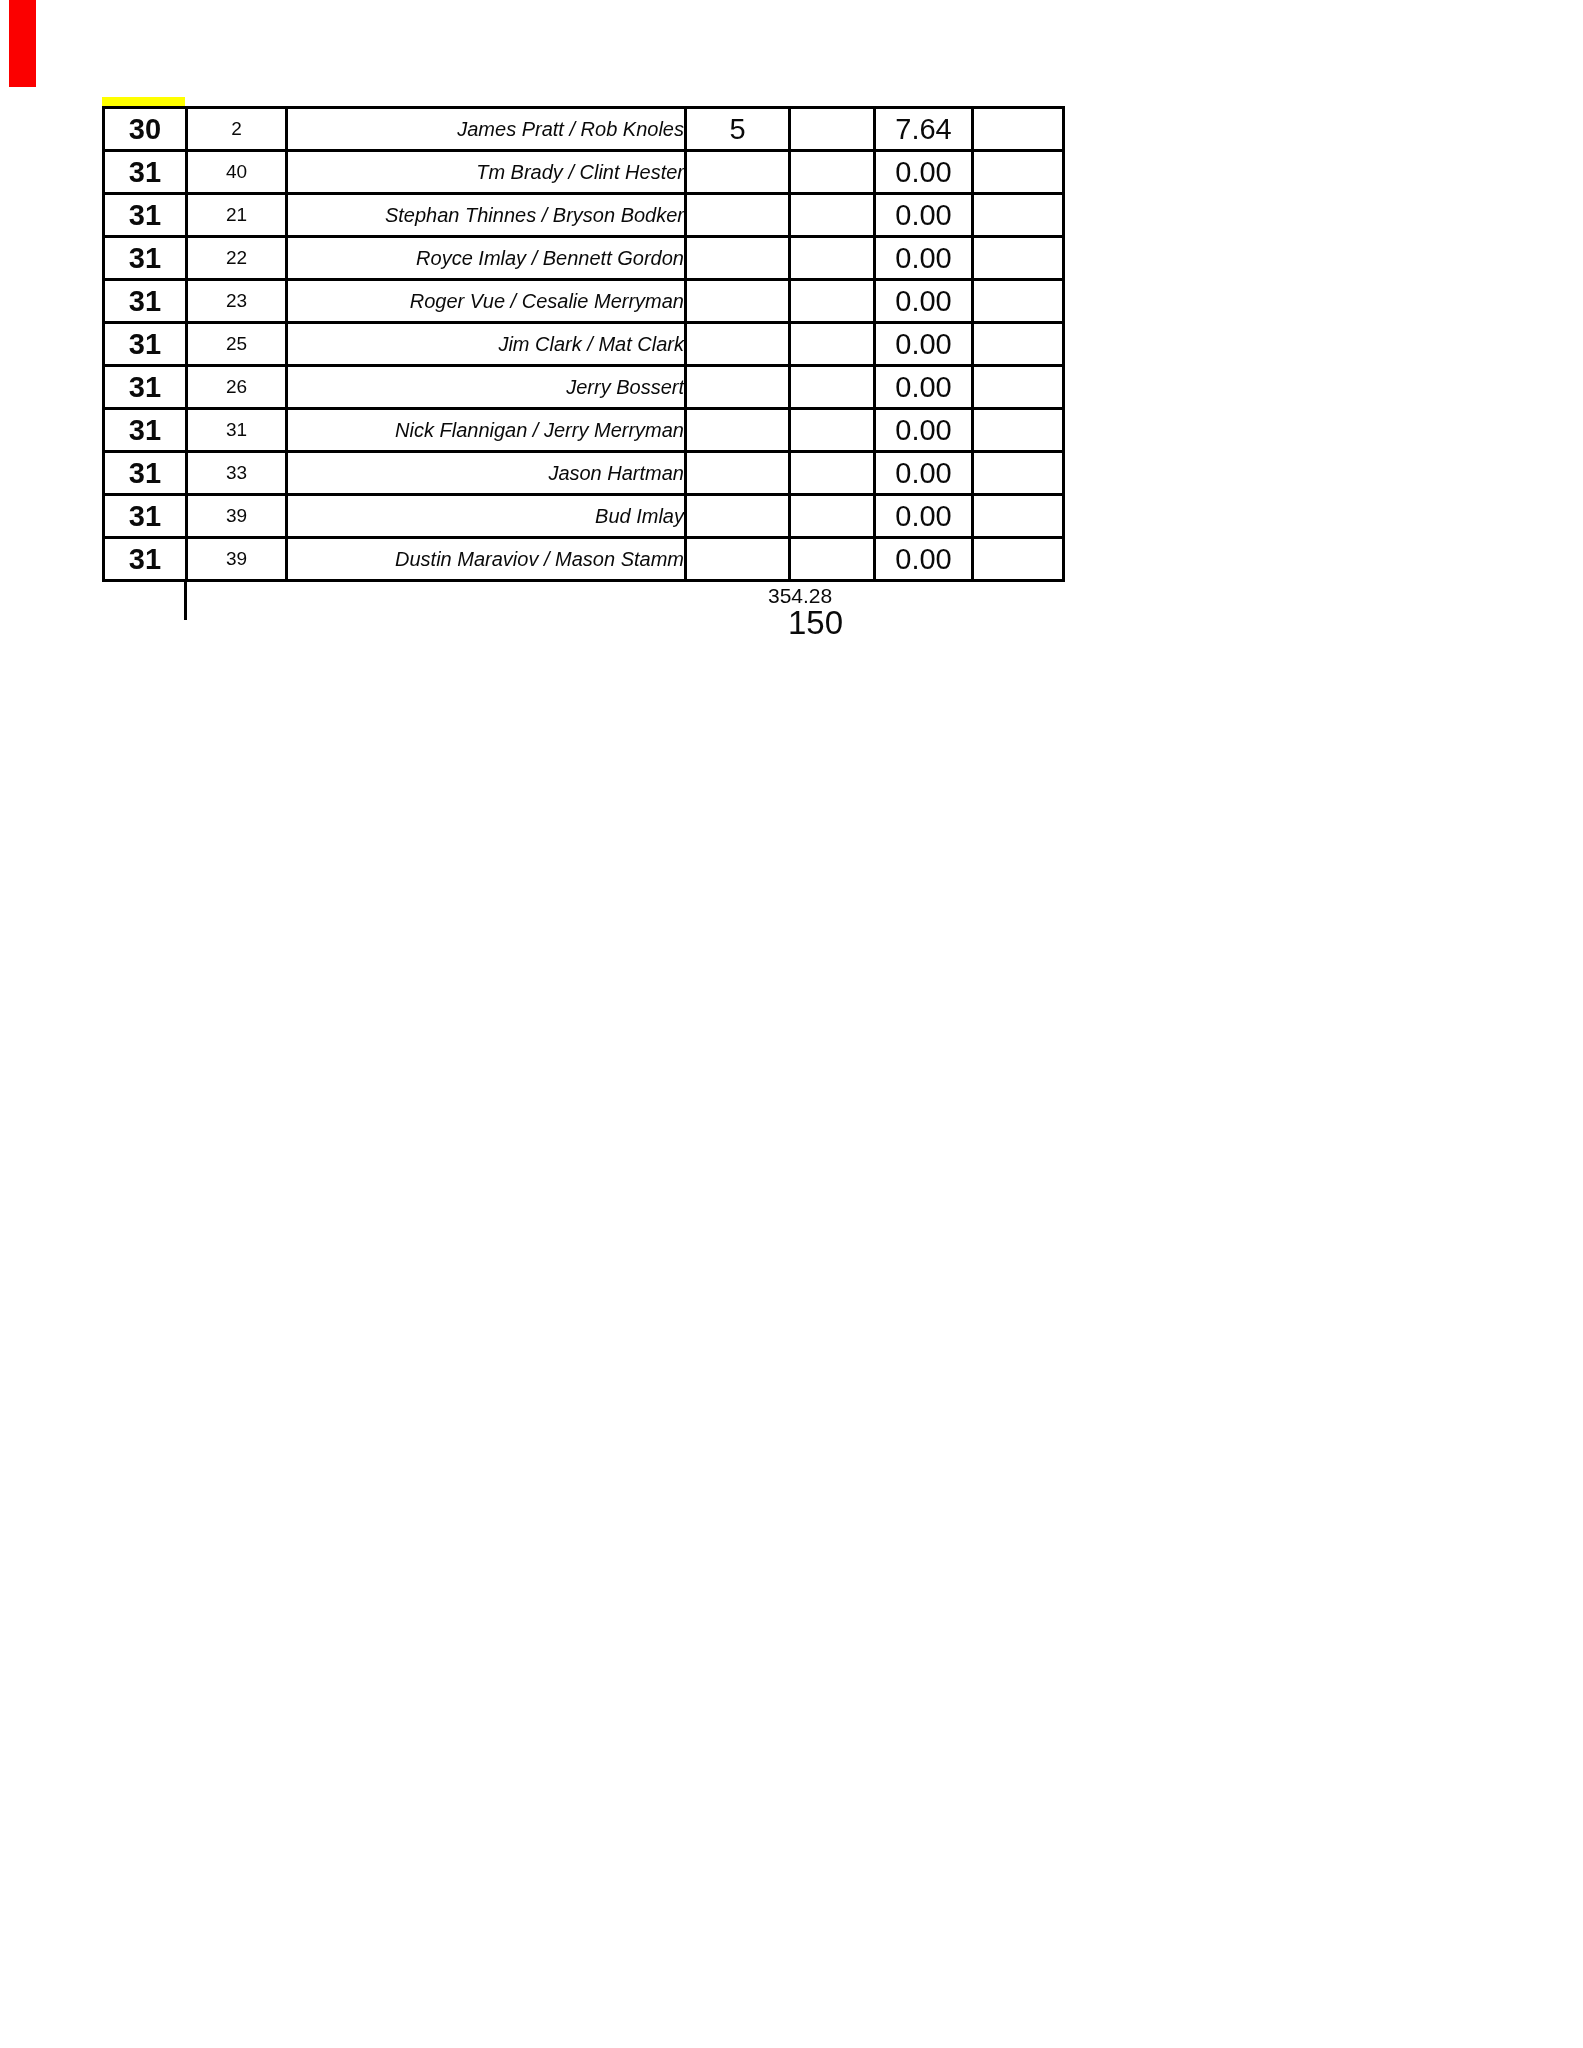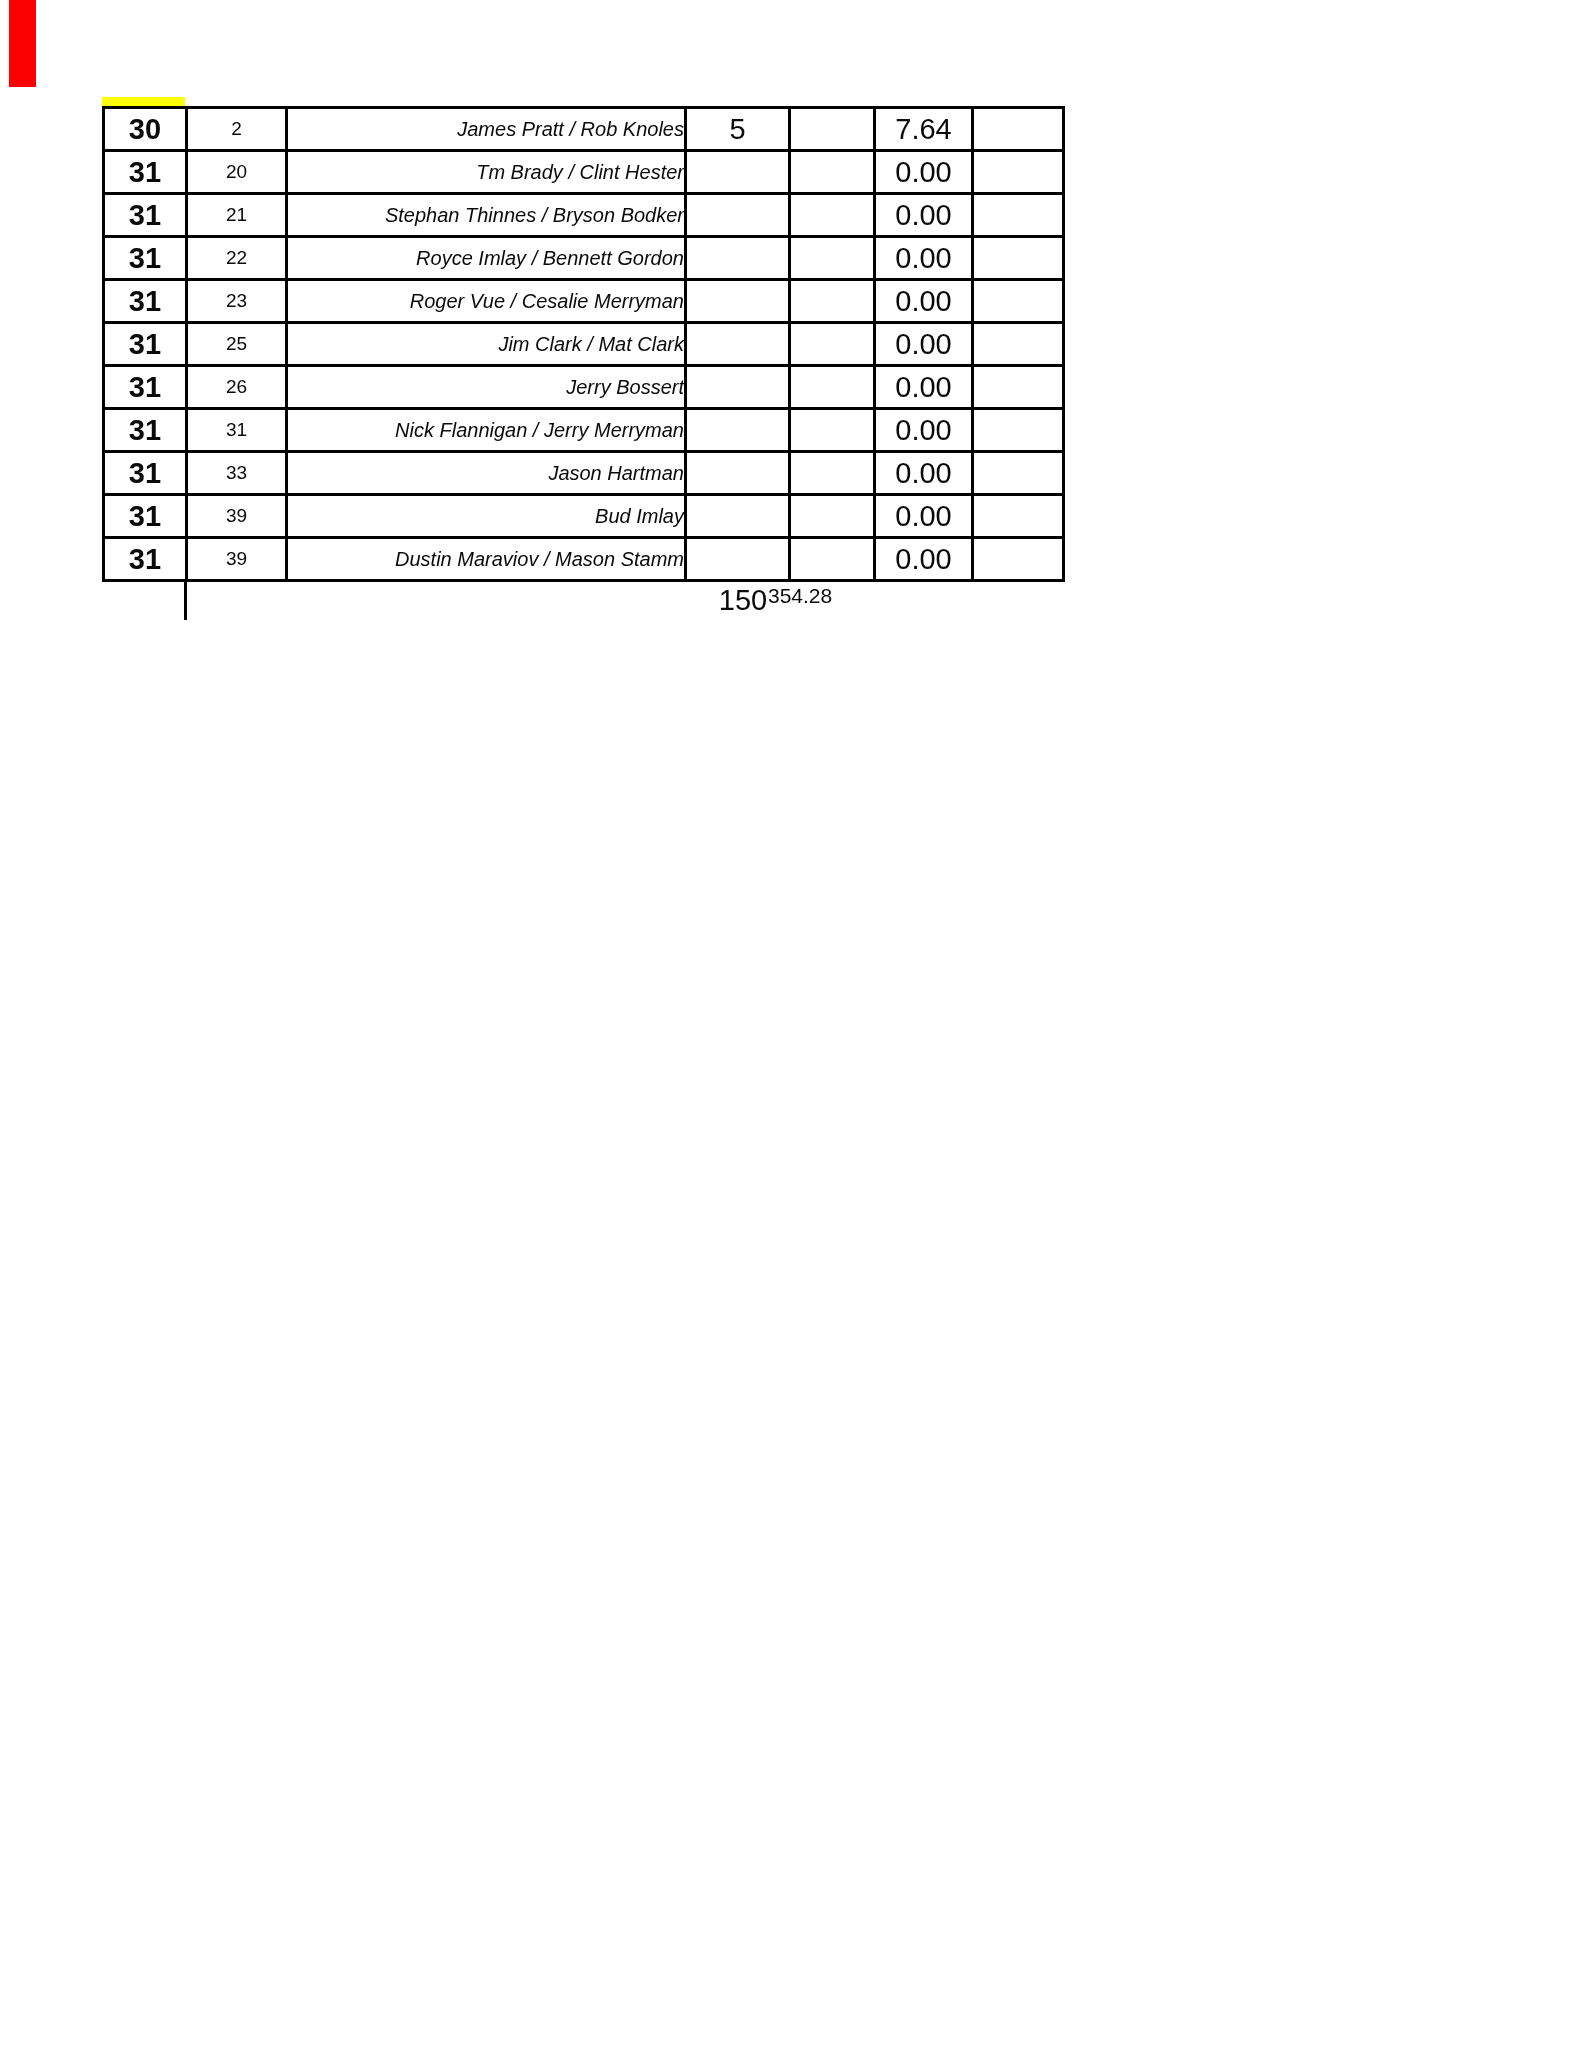--- a/index.html
+++ b/index.html
@@ -81,24 +81,24 @@
     position: absolute;
     left: 768px;
     top: 584px;
     width: 200px;
     text-align: left;
     font-size: 21px;
   }
   .page-number {
     position: absolute;
     left: 643px;
-    top: 584px;
+    top: 604px;
     width: 200px;
-    text-align: center;
-    font-size: 29px;
+    text-align: right;
+    font-size: 33px;
   }
 </style>
 </head>
 <body>
 
 <div class="page">
 
   <div class="red-marker"></div>
 
   <div class="yellow-sliver"></div>
@@ -118,21 +118,21 @@
           <td class="rank">30</td>
           <td class="entry">2</td>
           <td class="name">James Pratt / Rob Knoles</td>
           <td class="big">5</td>
           <td class="big"></td>
           <td class="big">7.64</td>
           <td class="big"></td>
         </tr>
         <tr>
           <td class="rank">31</td>
-          <td class="entry">20</td>
+          <td class="entry">40</td>
           <td class="name">Tm Brady / Clint Hester</td>
           <td class="big"></td>
           <td class="big"></td>
           <td class="big">0.00</td>
           <td class="big"></td>
         </tr>
         <tr>
           <td class="rank">31</td>
           <td class="entry">21</td>
           <td class="name">Stephan Thinnes / Bryson Bodker</td>

